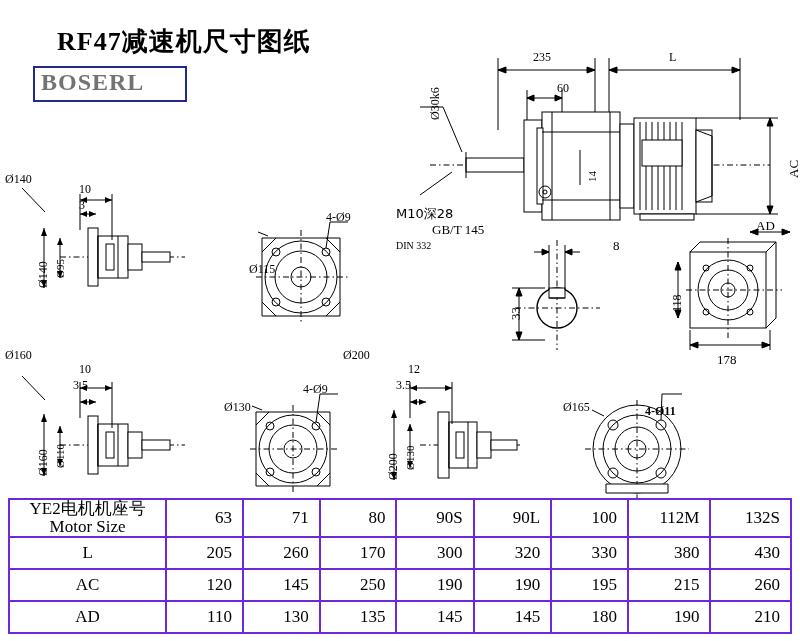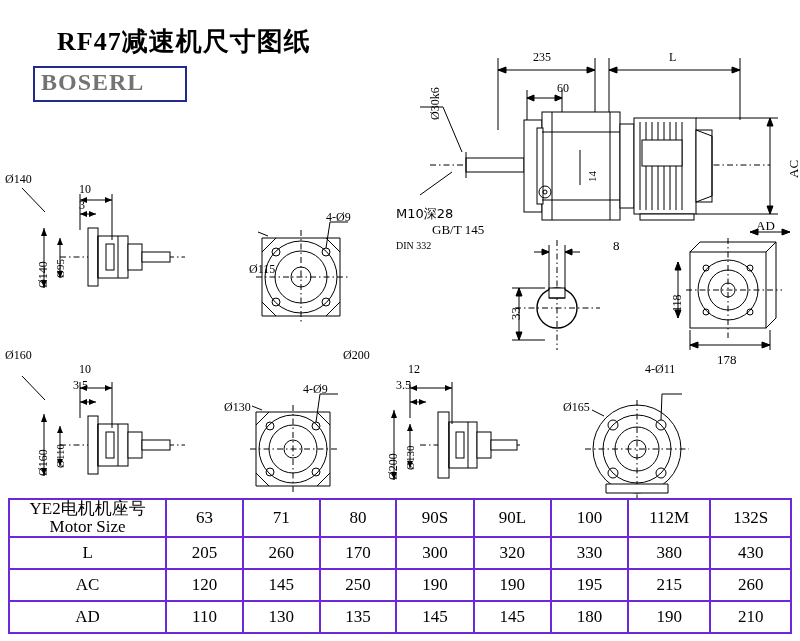--- a/index.html
+++ b/index.html
@@ -53,21 +53,21 @@
   }
   .tbl td{
     border:2px solid #6d28d9;
     text-align:center;
     height:30px;
     padding:0 10px;
     font-family:Liberation Serif, serif;
   }
   .tbl td.head{width:196px;text-align:center;}
   .tbl .twoline{line-height:1.05;}
-  .tbl td.val{width:74px;}
+  .tbl td.val{width:74px;text-align:right;}
 </style>
 </head>
 <body>
 
 <div class="page">
 
   <div class="title">RF47减速机尺寸图纸</div>
   <div class="logo-box"></div>
   <div class="logo-text">BOSERL</div>
 
@@ -377,21 +377,21 @@
   <div class="lbl" style="left:224px;top:400px;">Ø130</div>
   <div class="lbl" style="left:303px;top:382px;">4-Ø9</div>
 
   <div class="lbl" style="left:343px;top:348px;">Ø200</div>
   <div class="lbl rot90" style="left:386px;top:480px;">Ø200</div>
   <div class="lbl rot90" style="left:404px;top:470px;font-size:11px;">Ø130</div>
   <div class="lbl" style="left:408px;top:362px;">12</div>
   <div class="lbl" style="left:396px;top:378px;">3.5</div>
 
   <div class="lbl" style="left:563px;top:400px;">Ø165</div>
-  <div class="lbl" style="left:645px;top:362px;">4-Ø11</div>
+  <div class="lbl" style="left:645px;top:404px;font-weight:bold;">4-Ø11</div>
 
   <table class="tbl">
     <tbody>
       <tr>
         <td class="head twoline" rowspan="1">
           <div class="headcn">YE2电机机座号</div>
           <div class="headen">Motor Size</div>
         </td>
         <td class="val">63</td>
         <td class="val">71</td>

